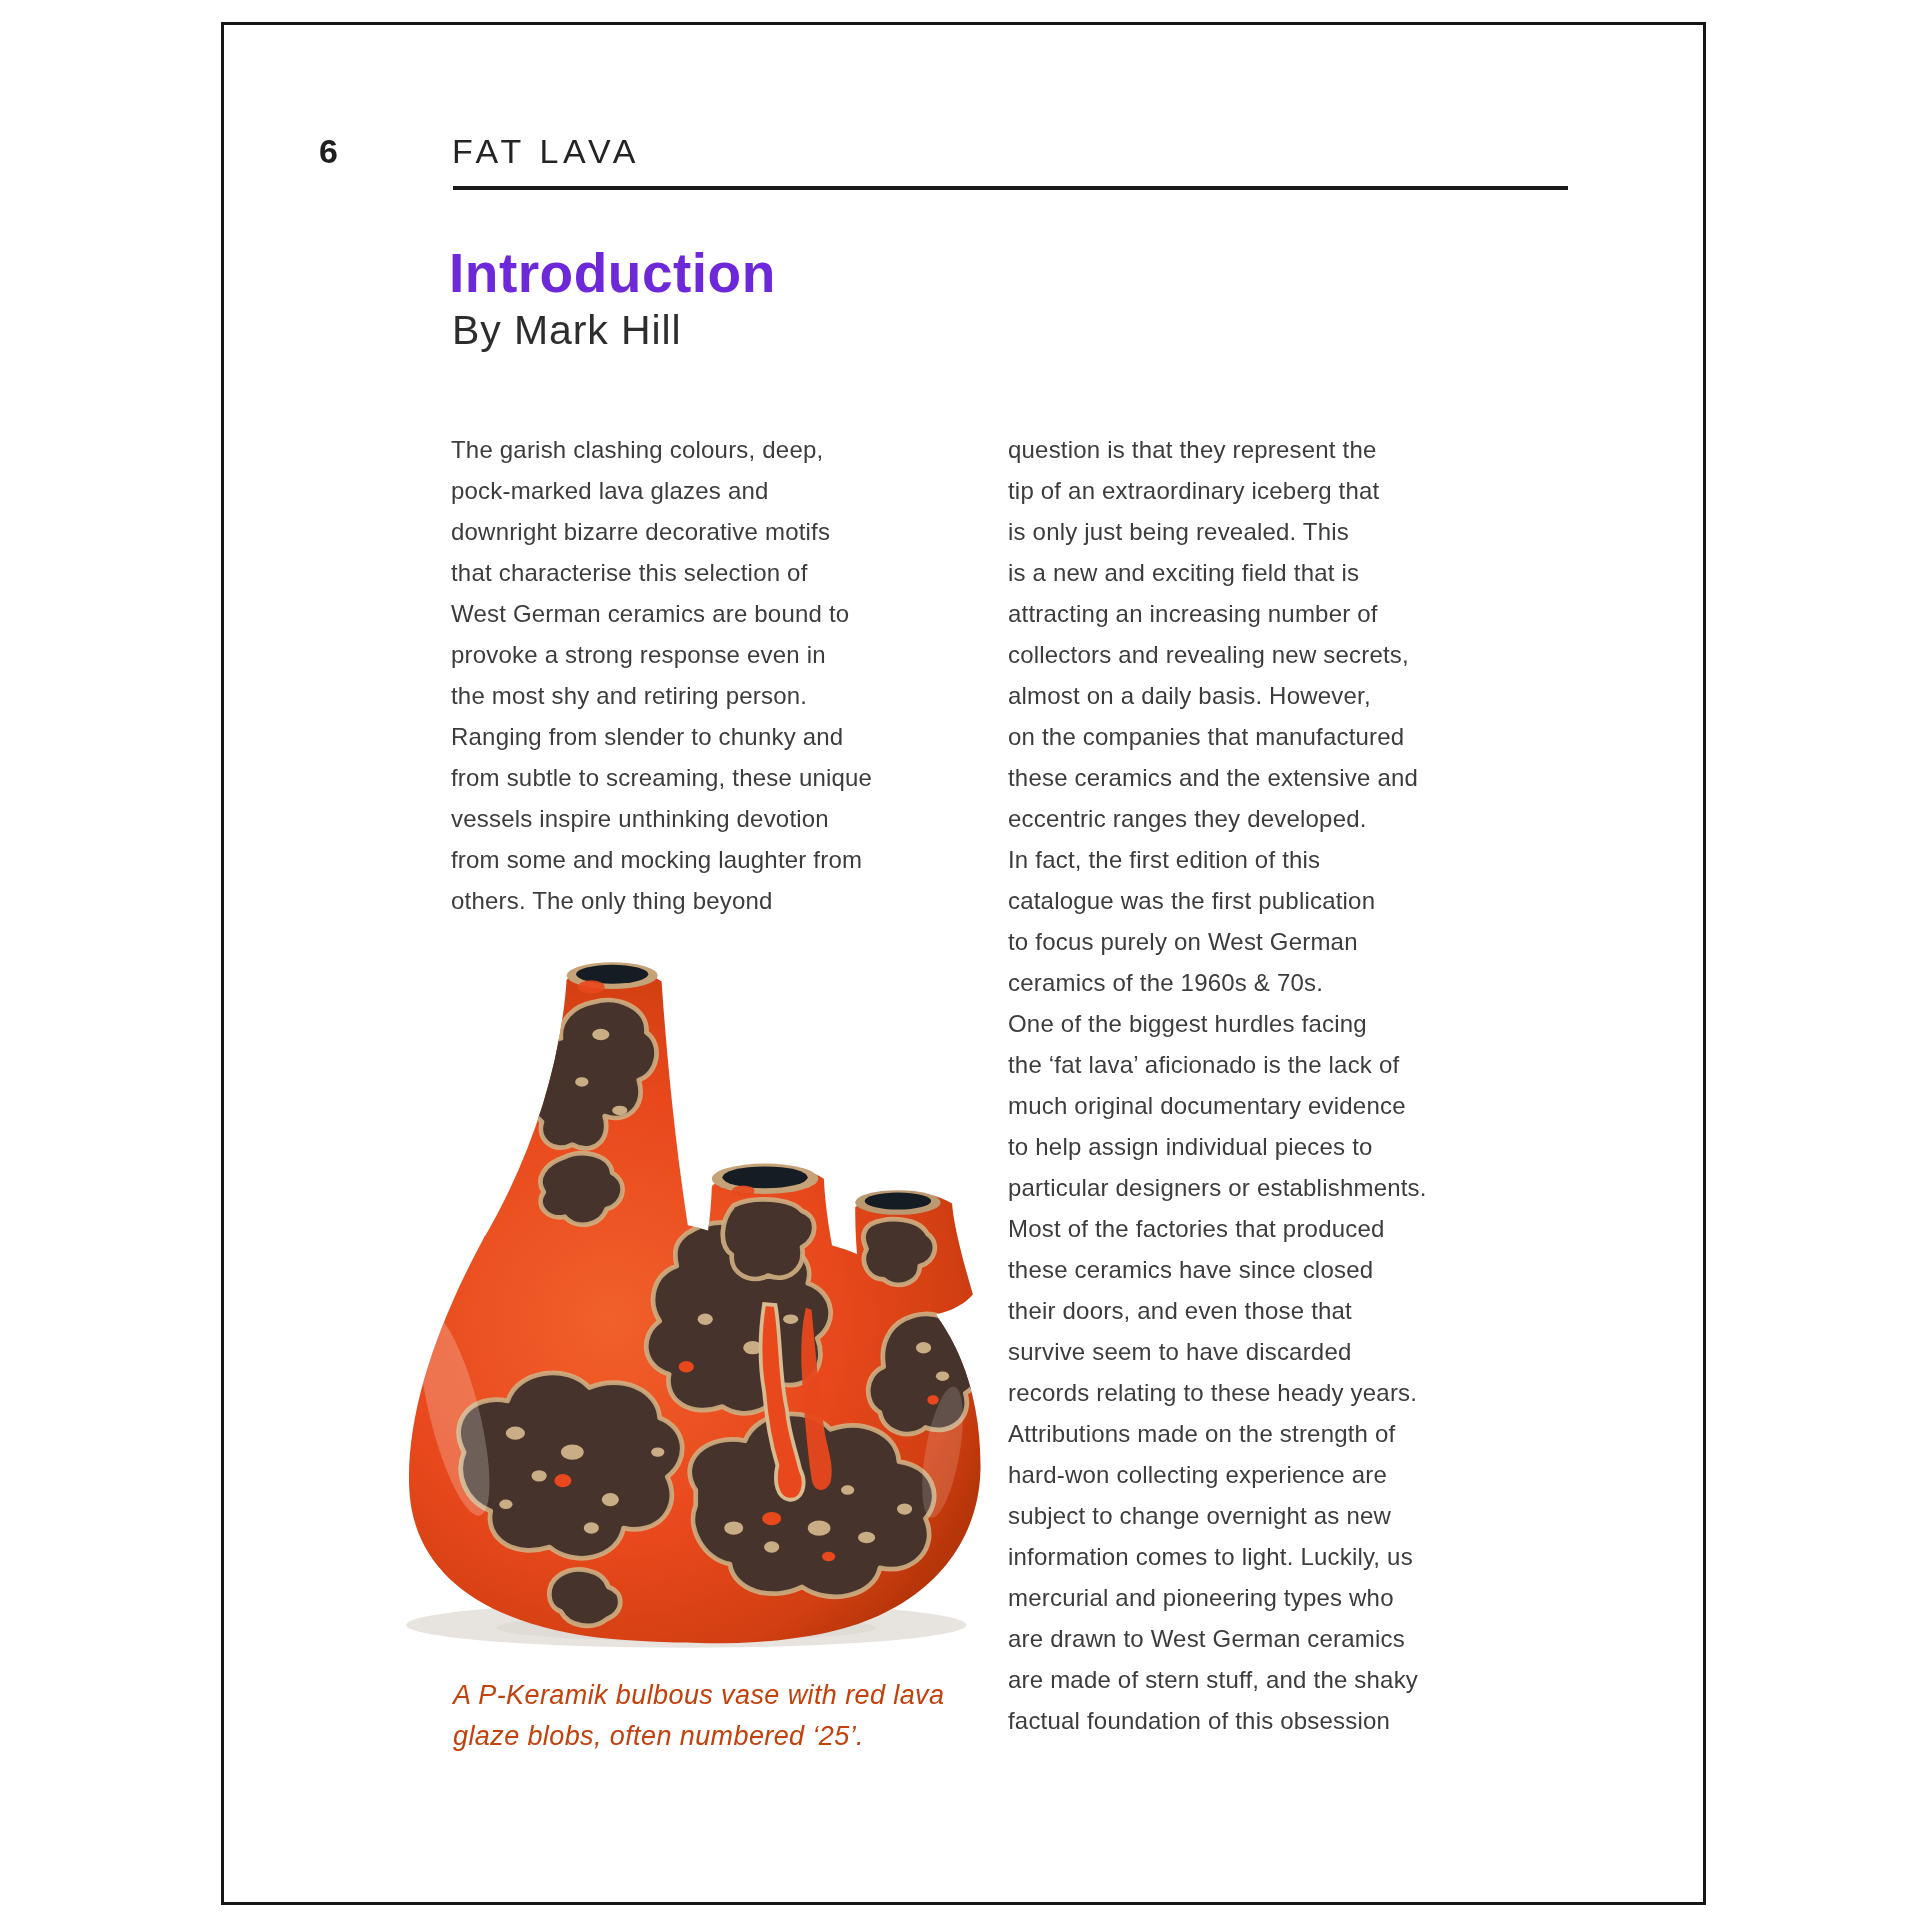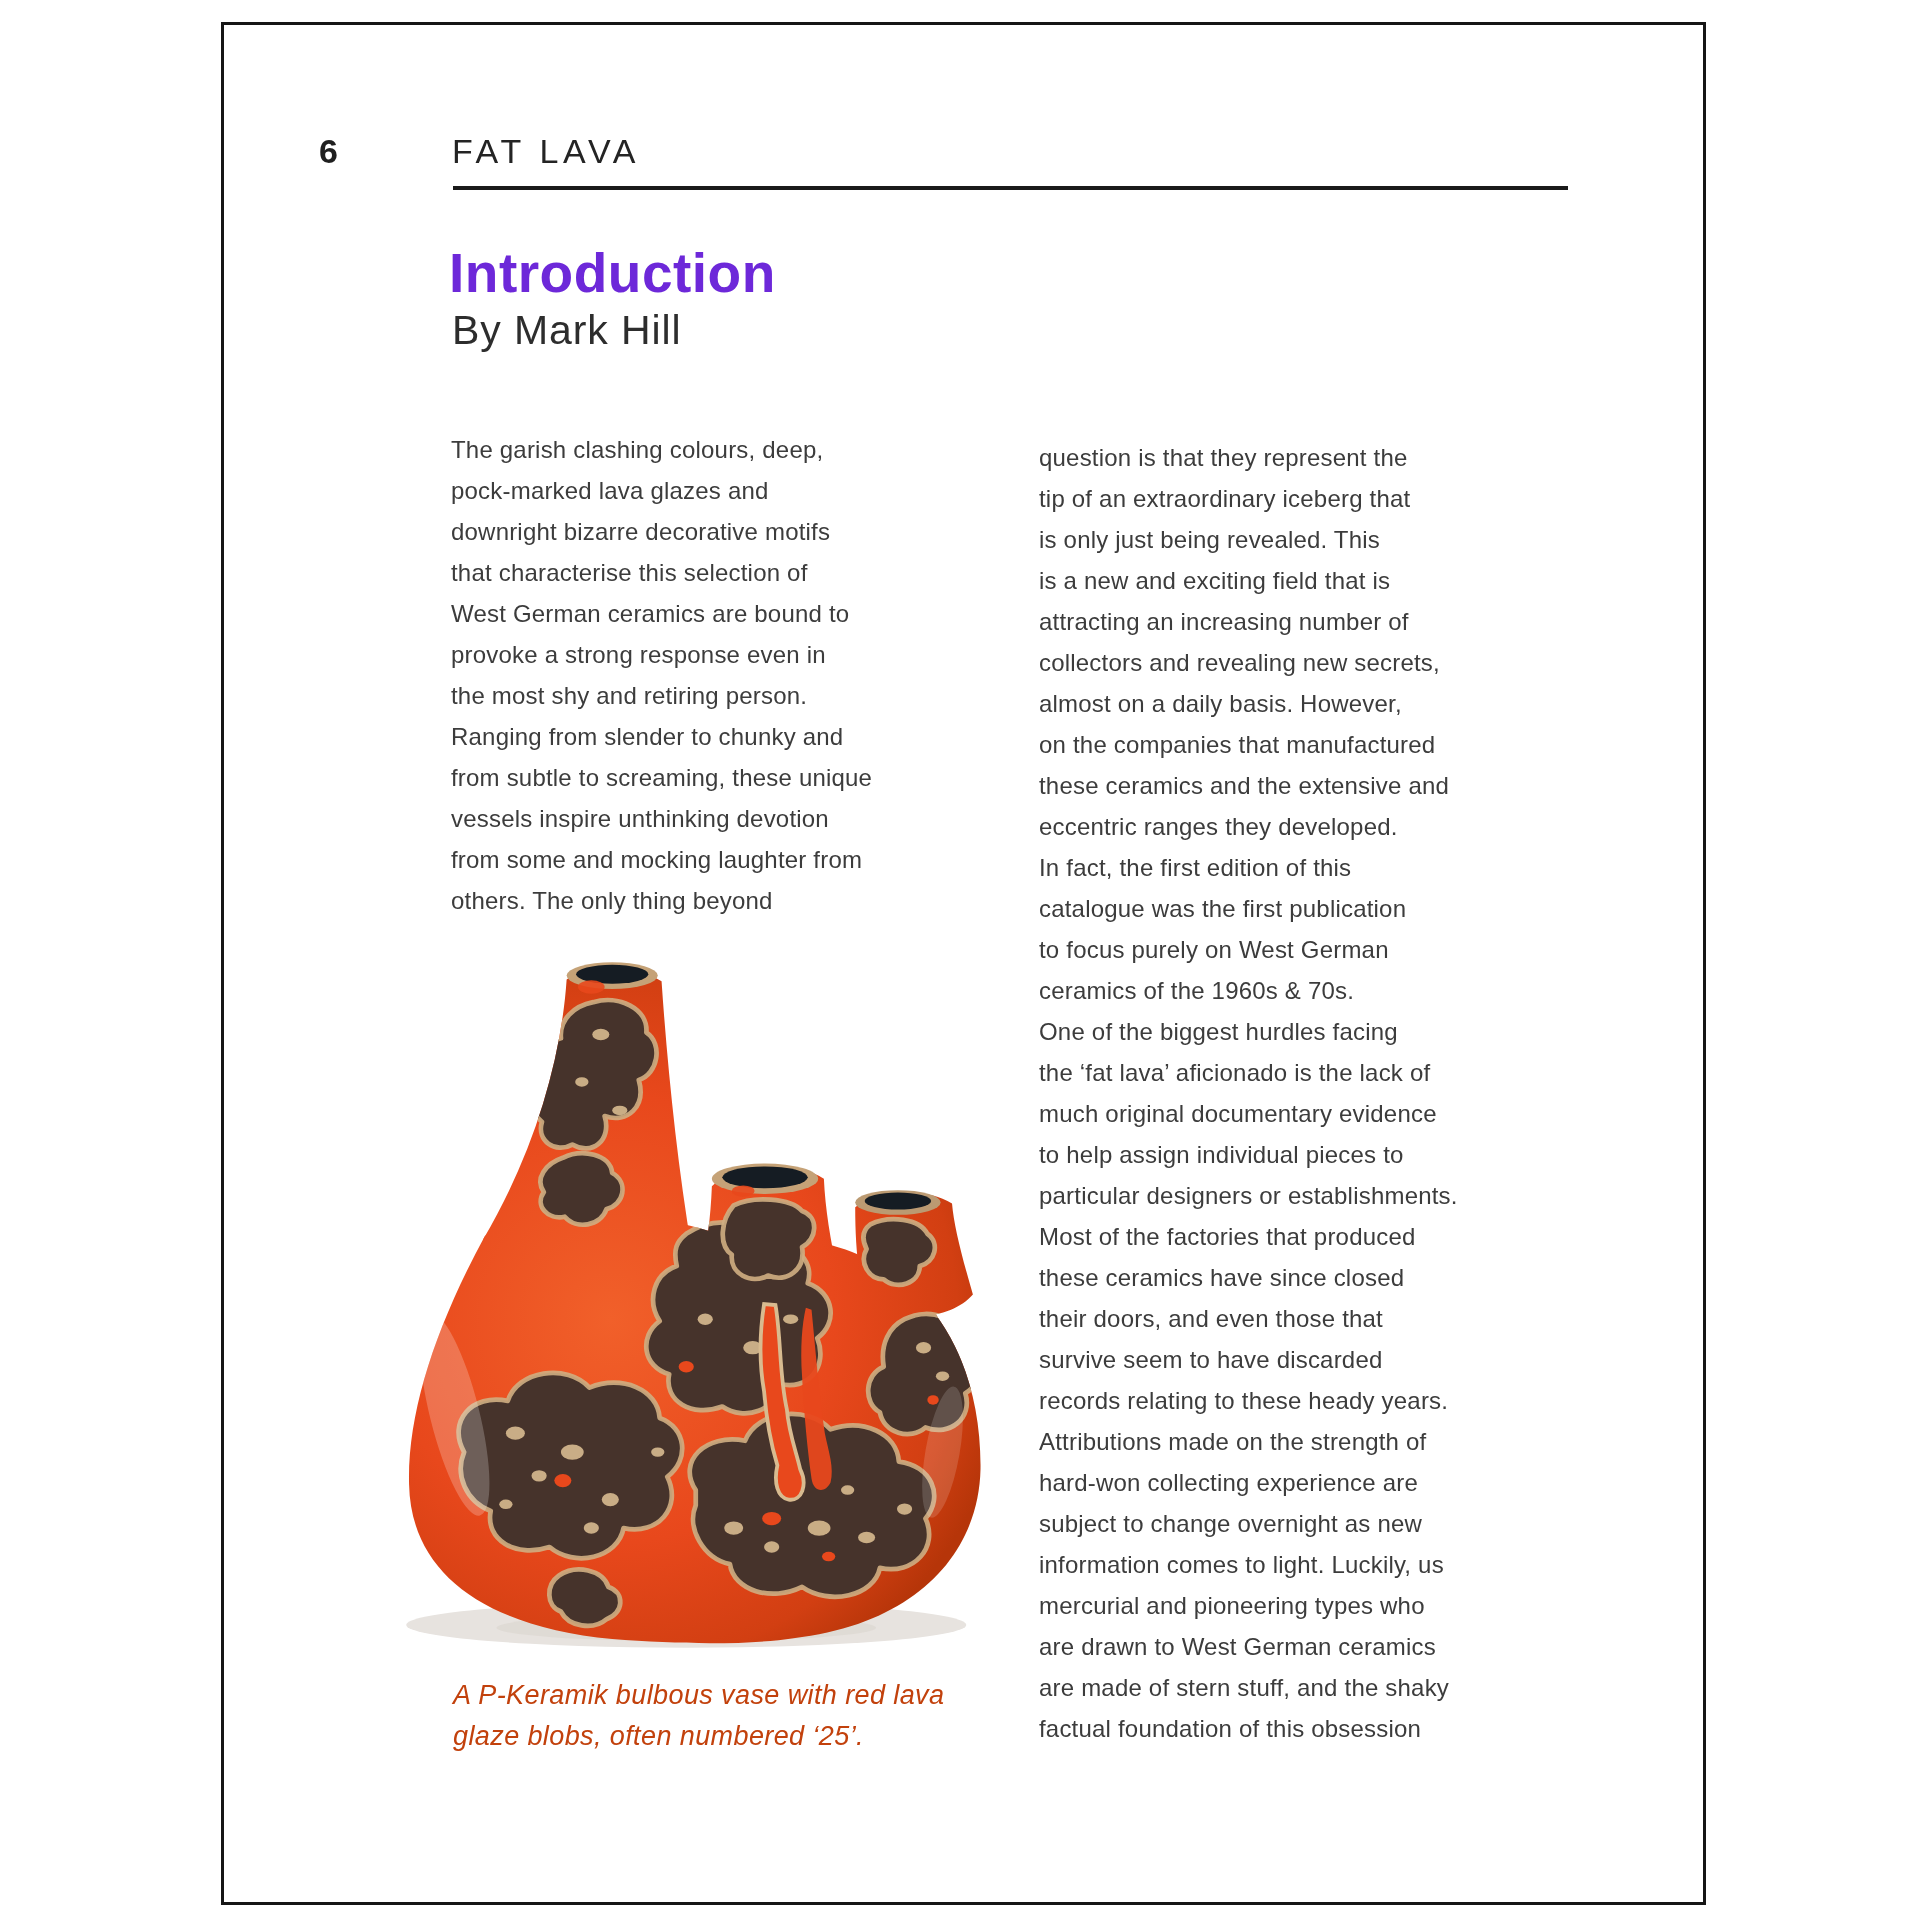--- a/index.html
+++ b/index.html
@@ -8,21 +8,21 @@
   #page-frame{position:absolute;left:221px;top:21.7px;width:1485px;height:1883px;
               border:3.8px solid #161616;background:#ffffff;box-sizing:border-box;}
   .abs{position:absolute;}
   #page-number{left:95px;top:109px;font-size:34px;font-weight:700;color:#1f1f1f;line-height:1;}
   #book-title{left:228px;top:109px;font-size:34px;font-weight:400;letter-spacing:4.7px;color:#242424;line-height:1;}
   #header-rule{left:229px;top:161px;width:1115px;height:4.7px;background:#1a1a1a;}
   #article-title{left:225px;top:221px;font-size:55px;font-weight:800;color:#6d28d9;line-height:1;letter-spacing:0.5px;}
   #article-byline{left:228px;top:285px;font-size:41px;font-weight:300;color:#2d2d2d;line-height:1;letter-spacing:0.9px;text-align:center;}
   .column{width:570px;font-size:24px;line-height:41px;color:#3c3c3c;letter-spacing:0.2px;}
   #col-left{left:227px;top:404px;}
-  #col-right{left:815px;top:404px;margin-top:8px;}
+  #col-right{left:784px;top:404px;}
   #vase-figure{left:149px;top:895px;width:617px;height:751px;}
   #vase-figure svg{display:block;width:100%;height:100%;}
   #caption{left:229px;top:1650px;width:584px;font-size:27px;line-height:41px;font-style:italic;
            color:#c2410c;letter-spacing:0.4px;}
 </style>
 </head>
 <body>
 
 <div id="stage">
   <div id="page-frame">

